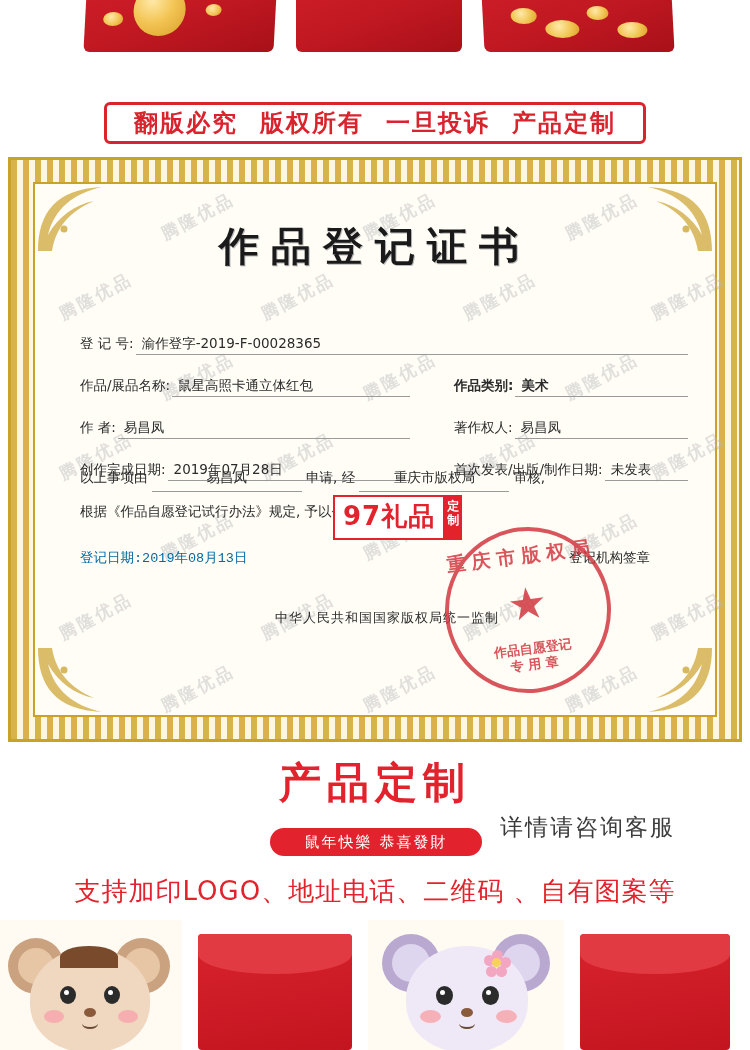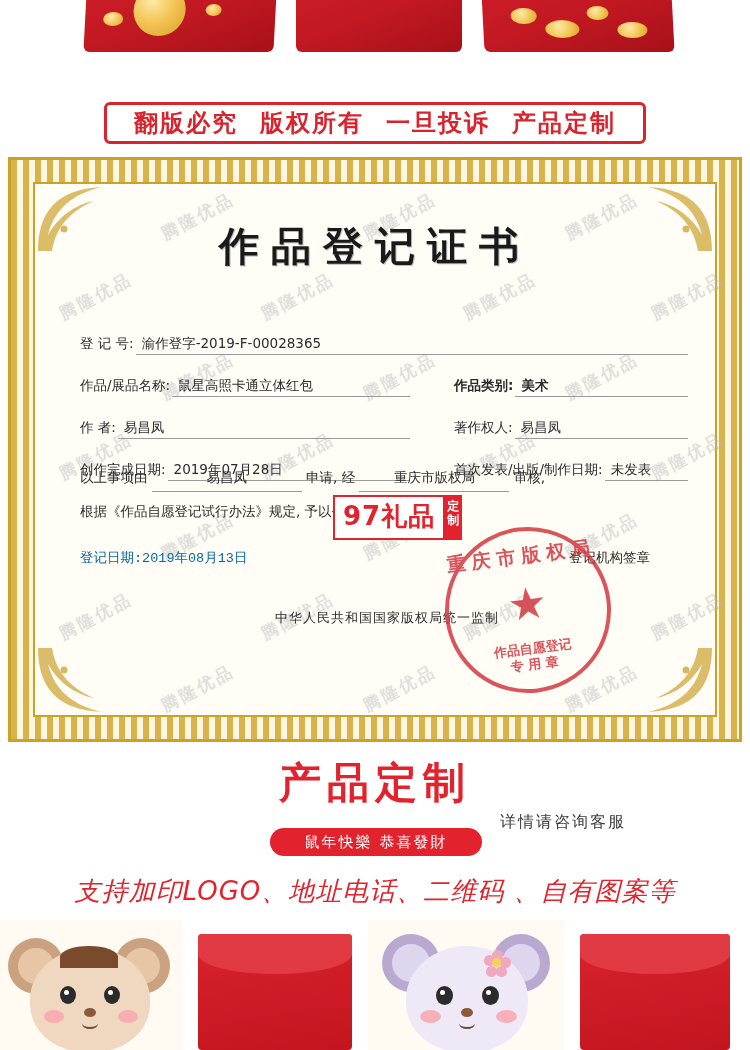--- a/index.html
+++ b/index.html
@@ -299,21 +299,21 @@
     font-size: 42px;
     font-weight: bold;
     letter-spacing: 6px;
     font-family: "DejaVu Serif", "Liberation Serif", serif;
   }
   .consult {
     position: absolute;
     top: 812px;
     left: 500px;
     color: #3b3b3b;
-    font-size: 16px;
+    font-size: 23px;
     letter-spacing: 2px;
   }
   .greet-pill {
     position: absolute;
     top: 828px;
     left: 270px;
     width: 212px;
     height: 28px;
     background: #e2232d;
     border-radius: 14px;
@@ -325,21 +325,20 @@
     letter-spacing: 2px;
   }
   .support-line {
     position: absolute;
     top: 874px;
     left: 0; right: 0;
     text-align: center;
     color: #e2232d;
     font-size: 26px;
     letter-spacing: 1px;
-    font-style: italic;
   }
 
   
   .bottom-row {
     position: absolute;
     top: 920px;
     left: 0;
     width: 750px;
     height: 130px;
     overflow: hidden;

